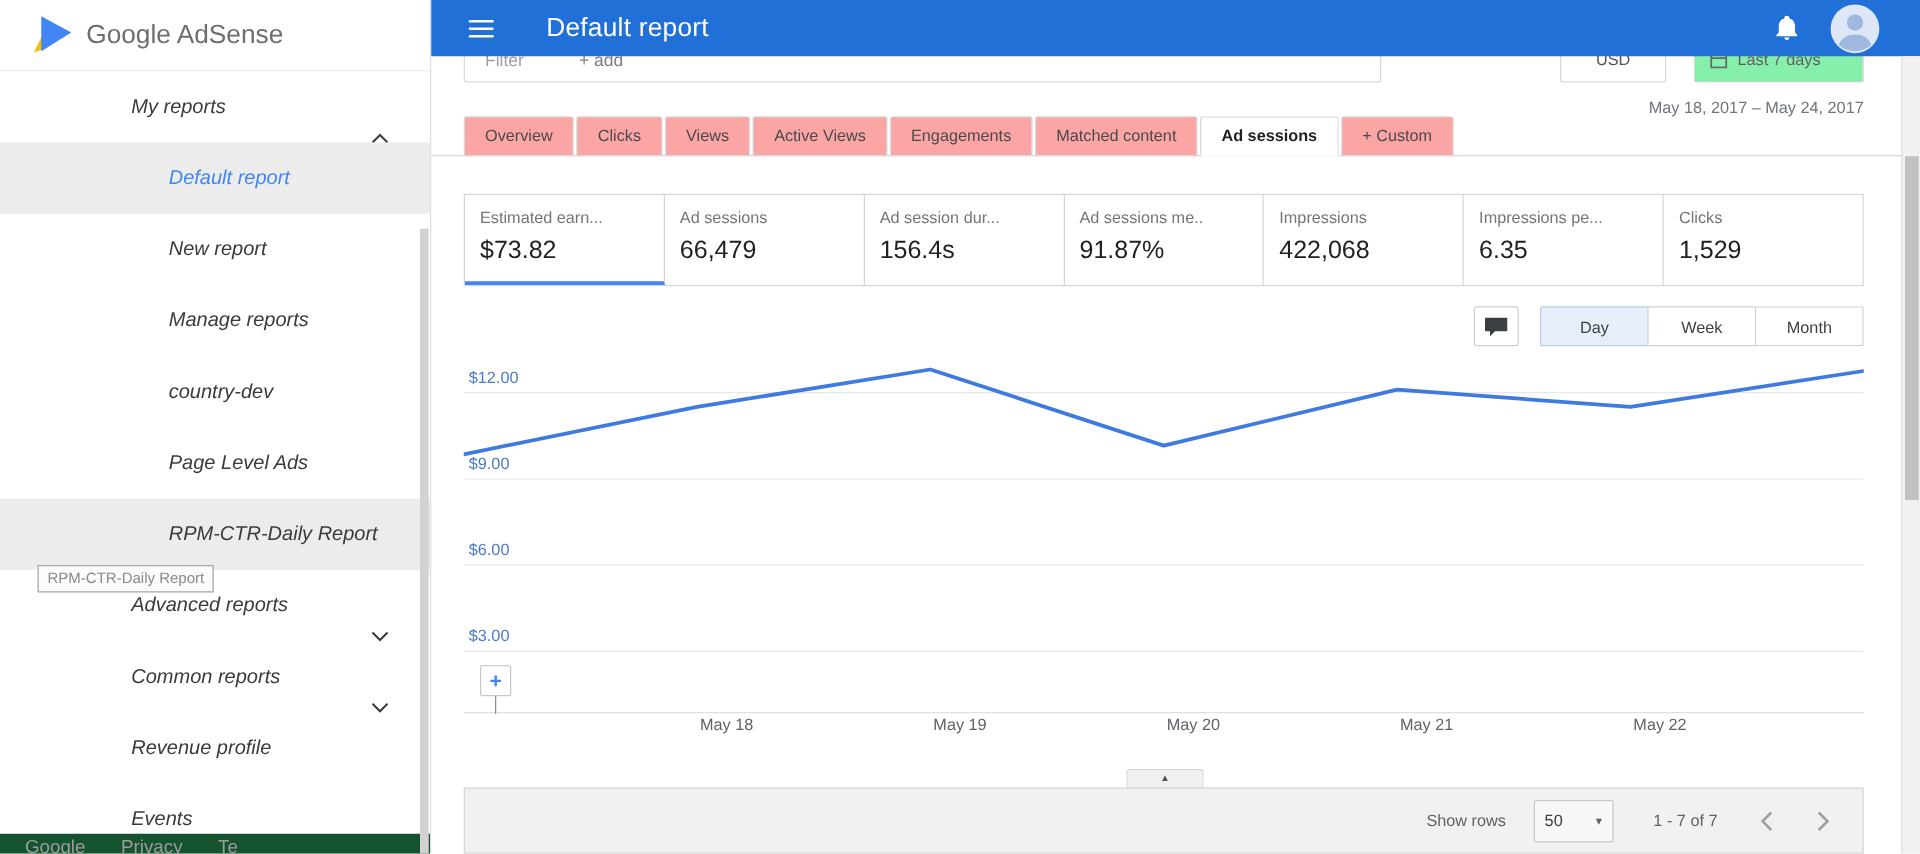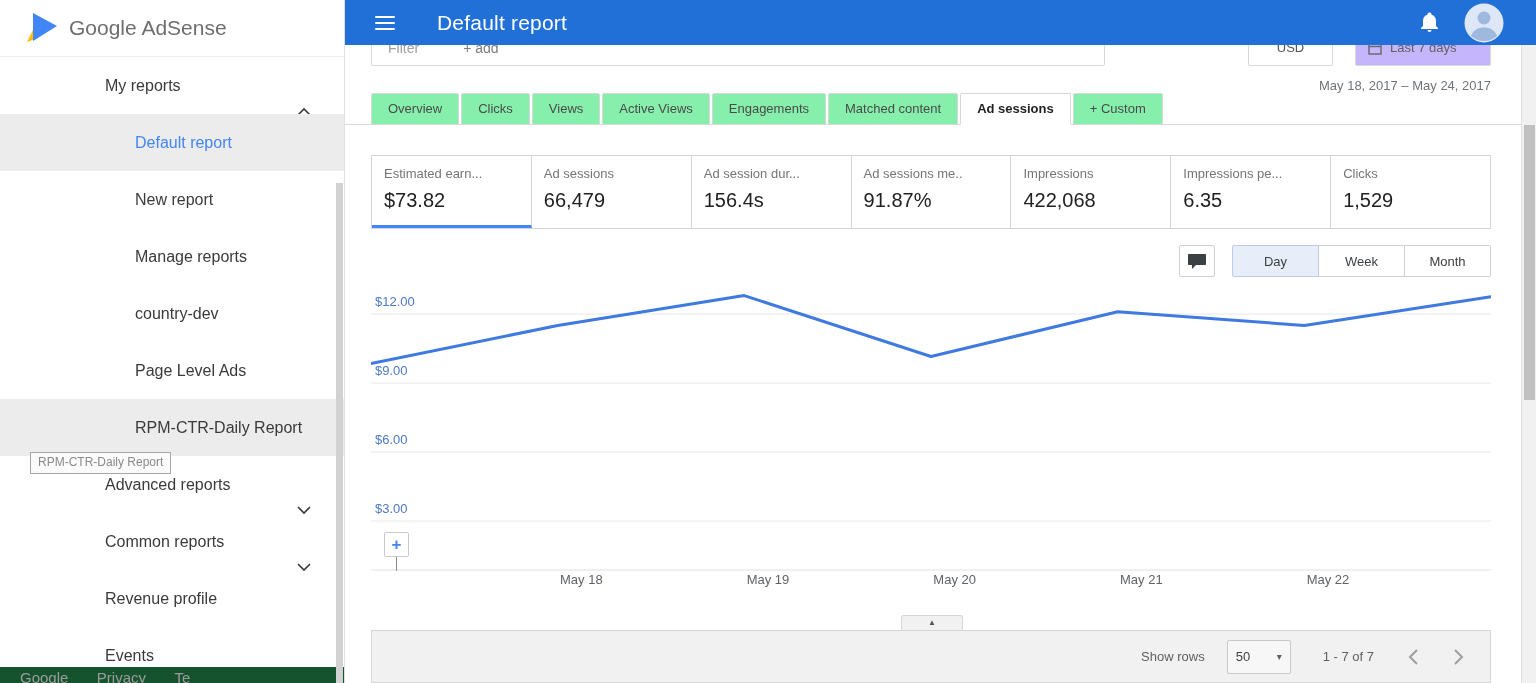--- a/index.html
+++ b/index.html
@@ -7,21 +7,21 @@
   body {
     width:1536px; height:683px; position:relative; overflow:hidden;
     font-family:"Liberation Sans", sans-serif; background:#fff; color:#212121;
   }
   [data-interactable="true"] { cursor:pointer; }
 
   
   .sidebar { position:absolute; left:0; top:0; width:345px; height:683px; background:#fff; border-right:1px solid #e0e0e0; z-index:3; }
   .logo-row { height:57px; display:flex; align-items:center; padding-left:24px; border-bottom:1px solid #ededed; }
   .brand-name { font-size:21px; color:#6e6e6e; margin-left:9px; white-space:nowrap; }
-  .nav-item { position:relative; height:57px; line-height:57px; font-size:16px; color:#3a3a3a; padding-left:105px; white-space:nowrap; }
+  .nav-item { position:relative; height:57px; line-height:57px; font-size:16px; color:#3a3a3a; padding-left:105px; white-space:nowrap;font-style:italic; }
   .nav-item.child { padding-left:135px; }
   .nav-item.selected { background:#ececec; color:#4285f4; }
   .nav-item.hovered { background:#ececec; }
   .nav-item .chev { position:absolute; right:33px; top:25px; }
   .sidebar-tooltip { position:absolute; left:30px; top:452px; border:1px solid #a6a6a6; background:#fbfbfb; color:#8a8a8a; font-size:12px; padding:2px 7px 4px; z-index:6; white-space:nowrap; }
   .sidebar-thumb { position:absolute; right:1px; top:183px; width:7px; height:500px; background:#d2d2d2; z-index:5; }
   .sidebar-footer { position:absolute; left:0; bottom:0; width:344px; height:16px; background:#14532d; overflow:hidden; padding-left:20px; z-index:4; }
   .sidebar-footer span { font-size:15px; color:#9c9c9c; margin-right:24px; line-height:21px; display:inline-block; }
 
   
@@ -32,27 +32,27 @@
   .bell { position:absolute; right:97px; top:12px; width:18px; height:20px; }
   .avatar { position:absolute; right:32px; top:3px; width:40px; height:40px; }
 
   
   .content { position:absolute; left:345px; top:45px; width:1176px; height:638px; background:#fff; z-index:1; }
 
   .filter-box { position:absolute; left:26px; top:-16px; width:734px; height:37px; border:1px solid #d9d9d9; border-radius:2px; background:#fff; display:flex; align-items:center; }
   .filter-label { color:#9e9e9e; font-size:14px; margin-left:16px; }
   .add-filter { color:#7d7d7d; font-size:14px; margin-left:44px; }
   .currency-btn { position:absolute; left:903px; top:-16px; width:85px; height:37px; border:1px solid #d9d9d9; border-radius:2px; background:#fff; font-size:13px; color:#555; font-family:inherit; }
-  .datepreset-btn { position:absolute; left:1010px; top:-16px; width:136px; height:37px; border:1px solid #d9d9d9; border-radius:2px; background:#c4b5fd; font-size:13px; color:#616161; font-family:inherit; display:flex; align-items:center; padding-left:12px; }
+  .datepreset-btn { position:absolute; left:1010px; top:-16px; width:136px; height:37px; border:1px solid #d9d9d9; border-radius:2px; background:#86efac; font-size:13px; color:#616161; font-family:inherit; display:flex; align-items:center; padding-left:12px; }
   .datepreset-btn span { margin-left:8px; }
 
   .date-range { position:absolute; top:33px; right:30px; font-size:13px; color:#70757a; }
 
   .tabs { position:absolute; left:26px; top:48px; display:flex; z-index:2; }
-  .tab { height:32px; line-height:30px; padding:0 16px; background:#86efac; border:1px solid #d8d8d8; border-radius:2px 2px 0 0; font-size:13px; color:#4a4a4a; margin-right:2px; white-space:nowrap; }
+  .tab { height:32px; line-height:30px; padding:0 16px; background:#fca5a5; border:1px solid #d8d8d8; border-radius:2px 2px 0 0; font-size:13px; color:#4a4a4a; margin-right:2px; white-space:nowrap; }
   .tab.selected { background:#fff; border-bottom-color:#fff; color:#1f1f1f; font-weight:bold; }
   .tabs-line { position:absolute; left:0; top:79px; width:1176px; height:1px; background:#d8d8d8; z-index:1; }
 
   .metric-cards { position:absolute; left:26px; top:110px; width:1120px; height:74px; display:flex; border:1px solid #d6d6d6; background:#fff; }
   .card { flex:1; border-right:1px solid #d6d6d6; padding:10px 12px 0; overflow:hidden; }
   .card:last-child { border-right:none; }
   .card.selected { border-bottom:3px solid #4285f4; }
   .card-label { font-size:13px; color:#757575; white-space:nowrap; }
   .card-value { font-size:20px; color:#212121; margin-top:8px; white-space:nowrap; }
 

